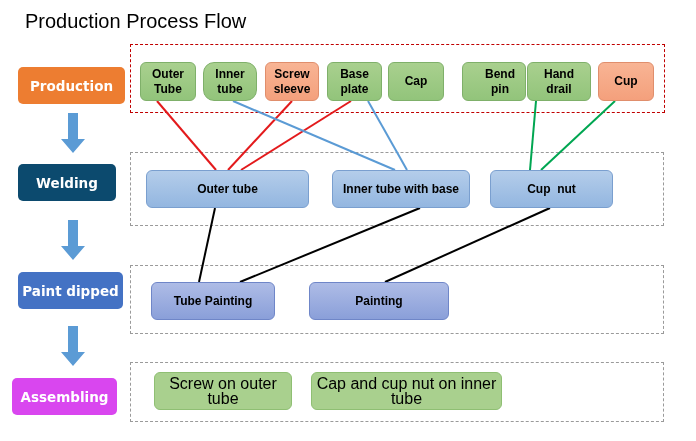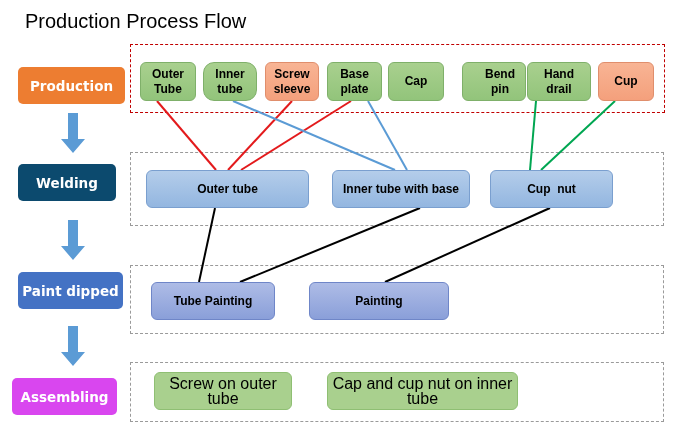--- a/index.html
+++ b/index.html
@@ -107,13 +107,13 @@
   </div>
 
 <div class="node blue" style="left:146px;top:170px;width:163px;height:38px;">Outer tube</div>
 <div class="node blue" style="left:332px;top:170px;width:138px;height:38px;">Inner tube with base</div>
 <div class="node blue" style="left:490px;top:170px;width:123px;height:38px;white-space:pre;">Cup  nut</div>
 
 <div class="node violet" style="left:151px;top:282px;width:124px;height:38px;">Tube Painting</div>
 <div class="node violet" style="left:309px;top:282px;width:140px;height:38px;">Painting</div>
 
 <div class="node lightgreen" style="left:154px;top:372px;width:138px;height:38px;">Screw on outer tube</div>
-<div class="node lightgreen" style="left:311px;top:372px;width:191px;height:38px;margin-left:16px;">Cap and cup nut on inner tube</div>
+<div class="node lightgreen" style="left:311px;top:372px;width:191px;height:38px;">Cap and cup nut on inner tube</div>
 
 </body></html>

